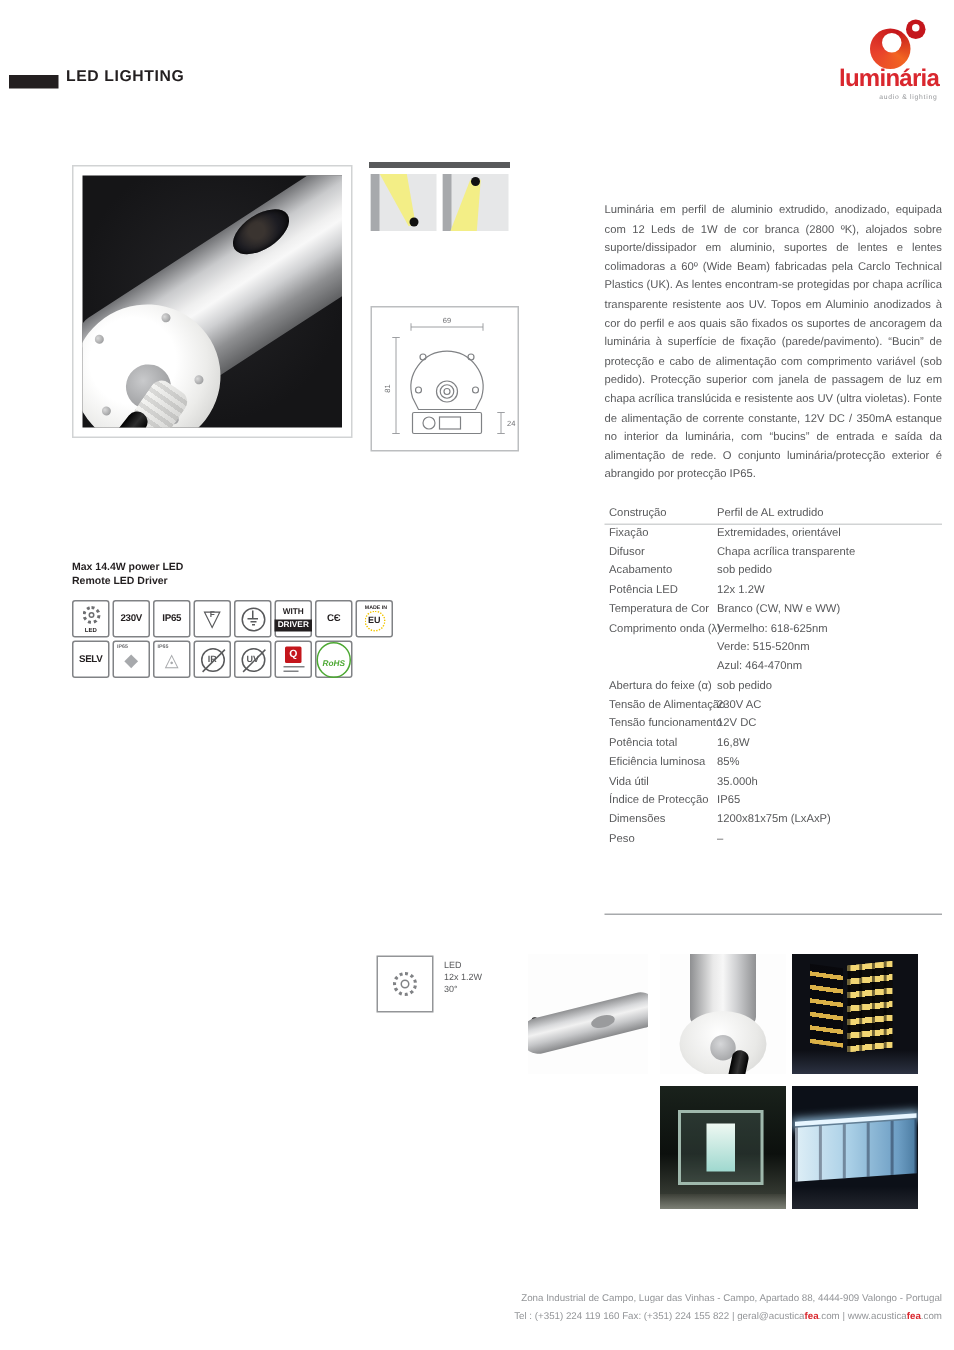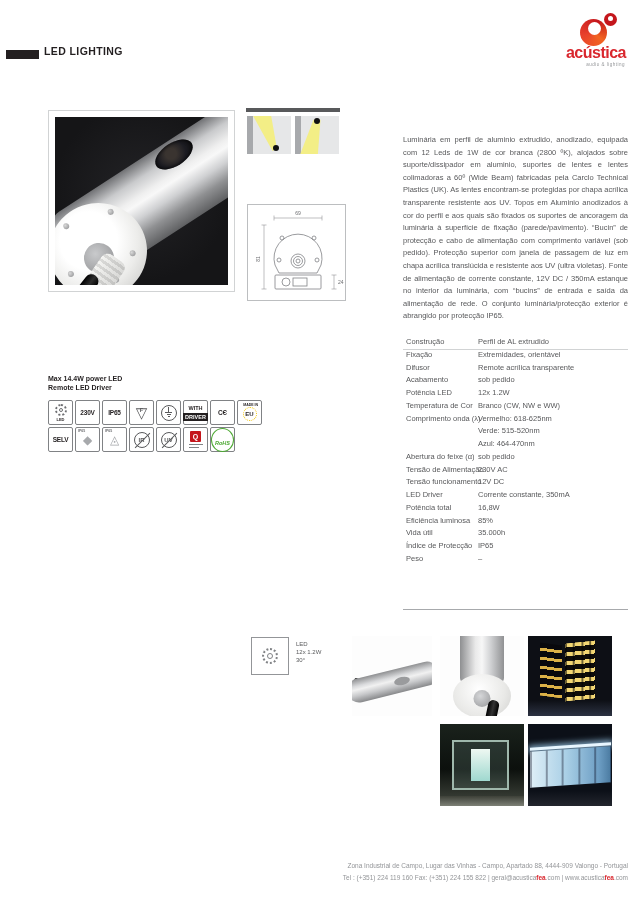--- a/index.html
+++ b/index.html
@@ -144,21 +144,21 @@
 <body>
 
 <div class="page">
 
   <div class="section-bar"></div>
   <div class="section-label">LED LIGHTING</div>
   <div class="logo-icon">
     <span class="swirl-big"></span>
     <span class="swirl-dot"></span>
   </div>
-  <div class="brand">acústica</div>
+  <div class="brand">luminária</div>
   <div class="brand-tag">audio &amp; lighting</div>
 
   <div class="photo-frame">
     <div class="photo-main">
       <div class="tube"></div>
       <div class="led-window"></div>
       <div class="end-cap">
         <span class="screw" style="left:18px;top:16px"></span>
         <span class="screw" style="left:64px;top:8px"></span>
         <span class="screw" style="left:80px;top:52px"></span>
@@ -292,21 +292,21 @@
       <div class="spec-row">
         <span class="spec-label">Construção</span>
         <span class="spec-value">Perfil de AL extrudido</span>
       </div>
       <div class="spec-row">
         <span class="spec-label">Fixação</span>
         <span class="spec-value">Extremidades, orientável</span>
       </div>
       <div class="spec-row">
         <span class="spec-label">Difusor</span>
-        <span class="spec-value">Remote acrílica transparente</span>
+        <span class="spec-value">Chapa acrílica transparente</span>
       </div>
       <div class="spec-row">
         <span class="spec-label">Acabamento</span>
         <span class="spec-value">sob pedido</span>
       </div>
       <div class="spec-row">
         <span class="spec-label">Potência LED</span>
         <span class="spec-value">12x 1.2W</span>
       </div>
       <div class="spec-row">
@@ -331,38 +331,38 @@
       </div>
       <div class="spec-row">
         <span class="spec-label">Tensão de Alimentação</span>
         <span class="spec-value">230V AC</span>
       </div>
       <div class="spec-row">
         <span class="spec-label">Tensão funcionamento</span>
         <span class="spec-value">12V DC</span>
       </div>
       <div class="spec-row">
-        <span class="spec-label">LED Driver</span>
-        <span class="spec-value">Corrente constante, 350mA</span>
-      </div>
-      <div class="spec-row">
         <span class="spec-label">Potência total</span>
         <span class="spec-value">16,8W</span>
       </div>
       <div class="spec-row">
         <span class="spec-label">Eficiência luminosa</span>
         <span class="spec-value">85%</span>
       </div>
       <div class="spec-row">
         <span class="spec-label">Vida útil</span>
         <span class="spec-value">35.000h</span>
       </div>
       <div class="spec-row">
         <span class="spec-label">Índice de Protecção</span>
         <span class="spec-value">IP65</span>
+      </div>
+      <div class="spec-row">
+        <span class="spec-label">Dimensões</span>
+        <span class="spec-value">1200x81x75m (LxAxP)</span>
       </div>
       <div class="spec-row">
         <span class="spec-label">Peso</span>
         <span class="spec-value">–</span>
       </div>
     </div>
   <div class="rule-light rule-bottom"></div>
 
   <div class="ledbox-frame">
     <span class="gear-lg"></span>

